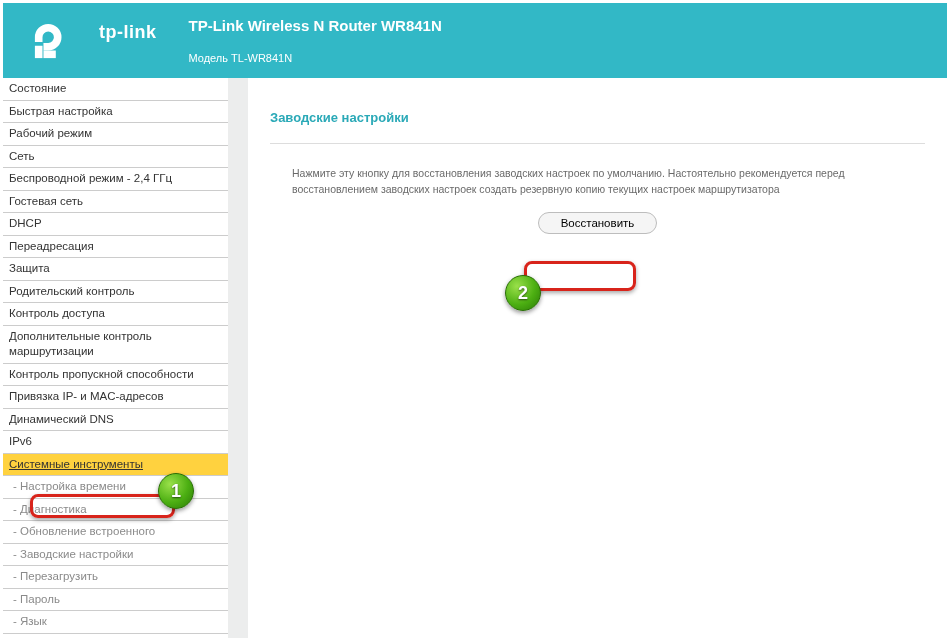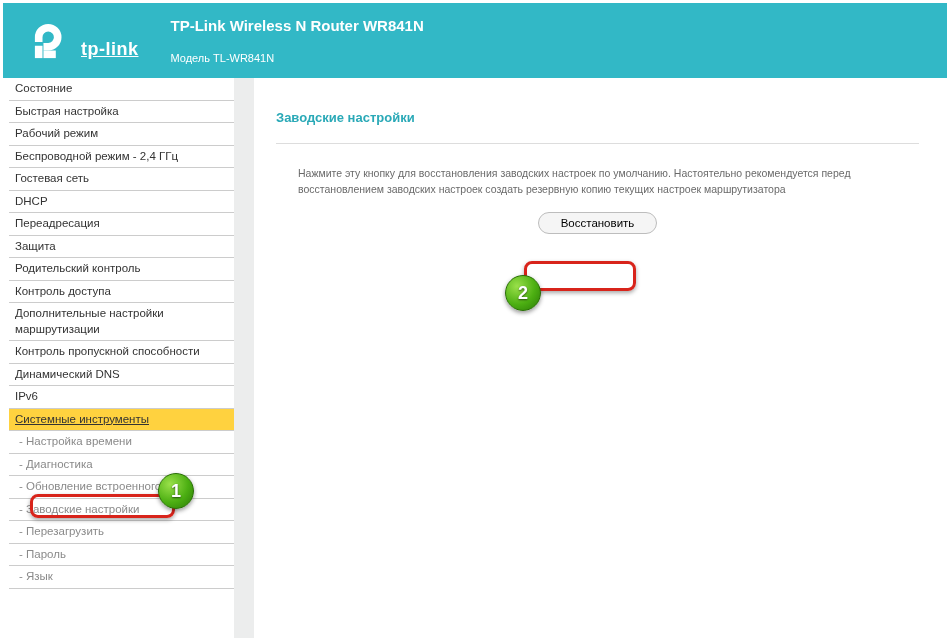--- a/index.html
+++ b/index.html
@@ -1,27 +1,27 @@
 <!DOCTYPE html>
 <html><head>
 <meta charset="utf-8">
 <style>
 * { margin:0; padding:0; box-sizing:border-box; }
 body { font-family: Arial, Helvetica, sans-serif; background:#fff; width:950px; height:643px; overflow:hidden; position:relative; }
 
 
 .header { background:#32b8c6; height:75px; margin:3px 3px 0 3px; display:flex; align-items:center; padding-left:30px; color:#fff; }
-.logo-wrap { display:flex; align-items:flex-end; gap:10px;text-decoration:underline; }
+.logo-wrap { display:flex; align-items:flex-start; gap:28px; }
 .logo-svg { width:38px; height:38px; }
 .brand { font-size:18px; font-weight:600; letter-spacing:0.5px; }
 .title-block { margin-left:32px; }
 .title-main { font-size:15px; font-weight:700; }
 .title-sub { font-size:11px; margin-top:18px; }
 
-.columns { display:flex; margin:0 9px; height:560px; }
+.columns { display:flex; margin:0 3px; height:560px; }
 
 
 .sidebar { width:225px; background:#fff; }
 .sidebar ul { list-style:none; }
 .sidebar li { font-size:11.5px; color:#333; padding:3px 6px; border-bottom:1px solid #ccc; line-height:1.35; cursor:pointer; }
 .sidebar li.sub { color:#8a8a8a; padding-left:10px; }
 .sidebar li.active { background:#ffd23f; color:#333;text-decoration:underline; }
 
 
 .spacer { width:20px; background:#eceded; }
@@ -61,29 +61,31 @@
   </div>
 </div>
 
 <div class="columns">
 
   <nav class="sidebar">
     <ul id="sidebar-list">
         <li>Состояние</li>
         <li>Быстрая настройка</li>
         <li>Рабочий режим</li>
+        <li>Сеть</li>
         <li>Беспроводной режим - 2,4 ГГц</li>
         <li>Гостевая сеть</li>
         <li>DHCP</li>
         <li>Переадресация</li>
         <li>Защита</li>
         <li>Родительский контроль</li>
         <li>Контроль доступа</li>
-        <li>Дополнительные настройки маршрутизации</li>
+        <li>Дополнительные контроль маршрутизации</li>
         <li>Контроль пропускной способности</li>
+        <li>Привязка IP- и MAC-адресов</li>
         <li>Динамический DNS</li>
         <li>IPv6</li>
         <li class="active">Системные инструменты</li>
         <li class="sub">- Настройка времени</li>
         <li class="sub">- Диагностика</li>
         <li class="sub">- Обновление встроенного</li>
         <li class="sub">- Заводские настройки</li>
         <li class="sub">- Перезагрузить</li>
         <li class="sub">- Пароль</li>
         <li class="sub">- Язык</li>

